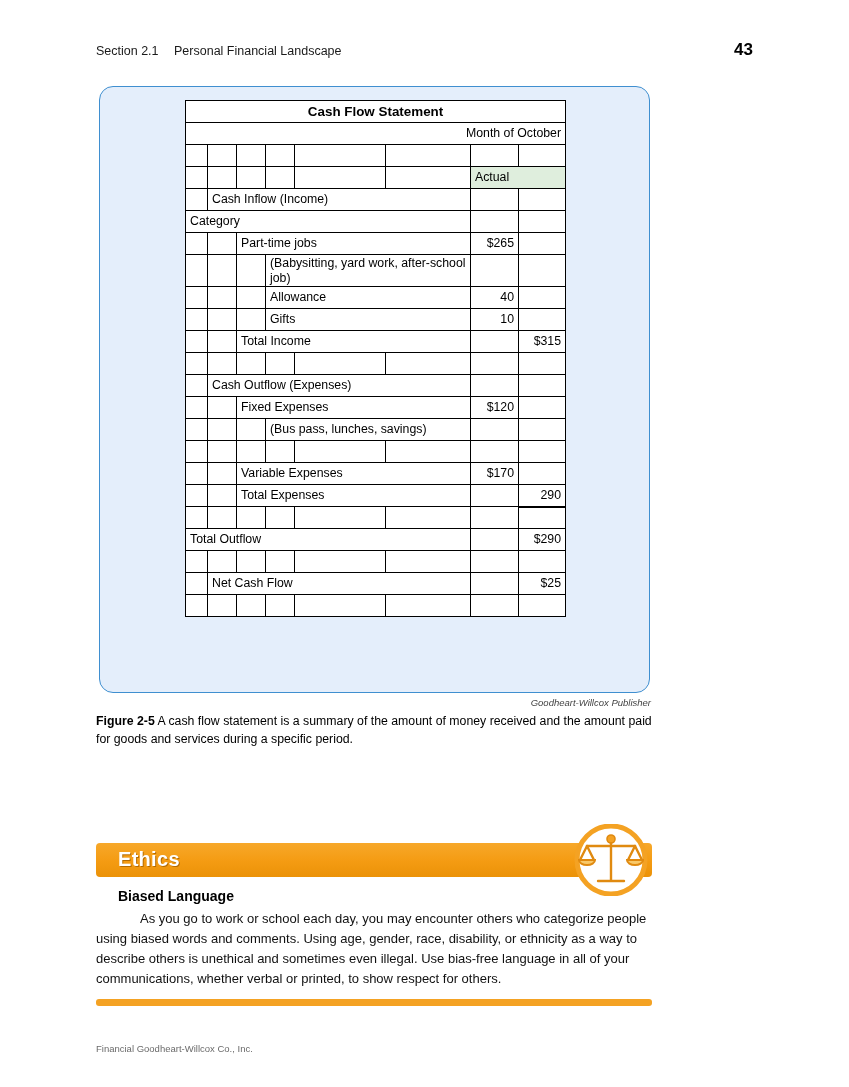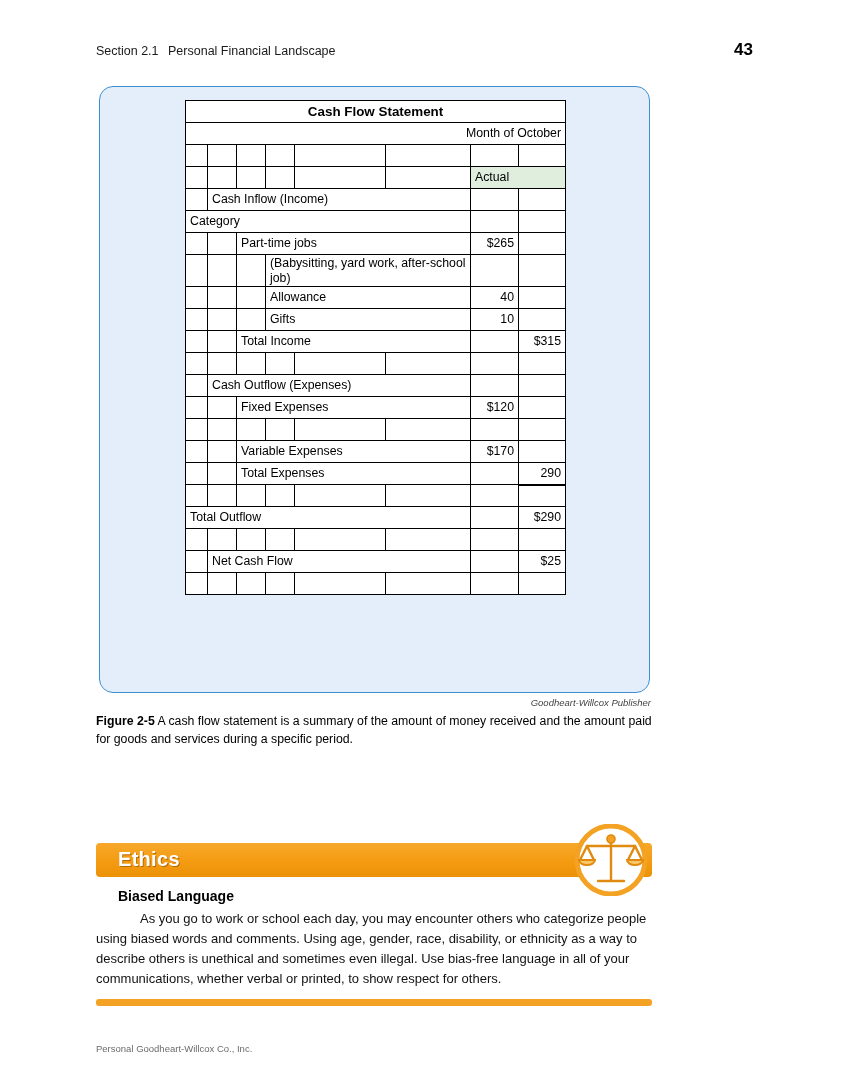--- a/index.html
+++ b/index.html
@@ -27,21 +27,21 @@
     align-items: baseline;
   }
   .header-left {
     font-size: 12.5px;
     color: #1a1a1a;
   }
   .header-left .sec-num {
     font-weight: normal;
   }
   .header-left .sec-title {
-    margin-left: 6px;
+    margin-left: 12px;
   }
   .page-number {
     font-size: 17px;
     font-weight: bold;
     color: #000;
   }
 
   
   .figure-panel {
     position: absolute;
@@ -309,20 +309,28 @@
         <td></td>
         <td colspan="5">Cash Outflow (Expenses)</td>
         <td></td>
         <td></td>
       </tr>
       <tr>
         <td></td>
         <td></td>
         <td colspan="4">Fixed Expenses</td>
         <td class="num">$120</td>
+        <td></td>
+      </tr>
+      <tr>
+        <td></td>
+        <td></td>
+        <td></td>
+        <td colspan="3">(Bus pass, lunches, savings)</td>
+        <td></td>
         <td></td>
       </tr>
       <tr class="spacer">
         <td></td>
         <td></td>
         <td></td>
         <td></td>
         <td></td>
         <td></td>
         <td></td>
@@ -412,13 +420,13 @@
     <path d="M8 36 a8 5 0 0 0 16 0 z" fill="#f9c969" stroke="#e08a10" stroke-width="2"></path>
     <path d="M56 36 a8 5 0 0 0 16 0 z" fill="#f9c969" stroke="#e08a10" stroke-width="2"></path>
     <circle cx="40" cy="15" r="4" fill="#f4a223" stroke="#e08a10" stroke-width="1.6"></circle>
   </svg>
 </div>
 
 <div class="ethics-subhead">Biased Language</div>
 <div class="ethics-body">As you go to work or school each day, you may encounter others who categorize people using biased words and comments. Using age, gender, race, disability, or ethnicity as a way to describe others is unethical and sometimes even illegal. Use bias-free language in all of your communications, whether verbal or printed, to show respect for others.</div>
 <div class="ethics-rule"></div>
 
-<div class="copyright">Personal Goodheart-Willcox Co., Inc.</div>
+<div class="copyright">Financial Goodheart-Willcox Co., Inc.</div>
 
 </body></html>

